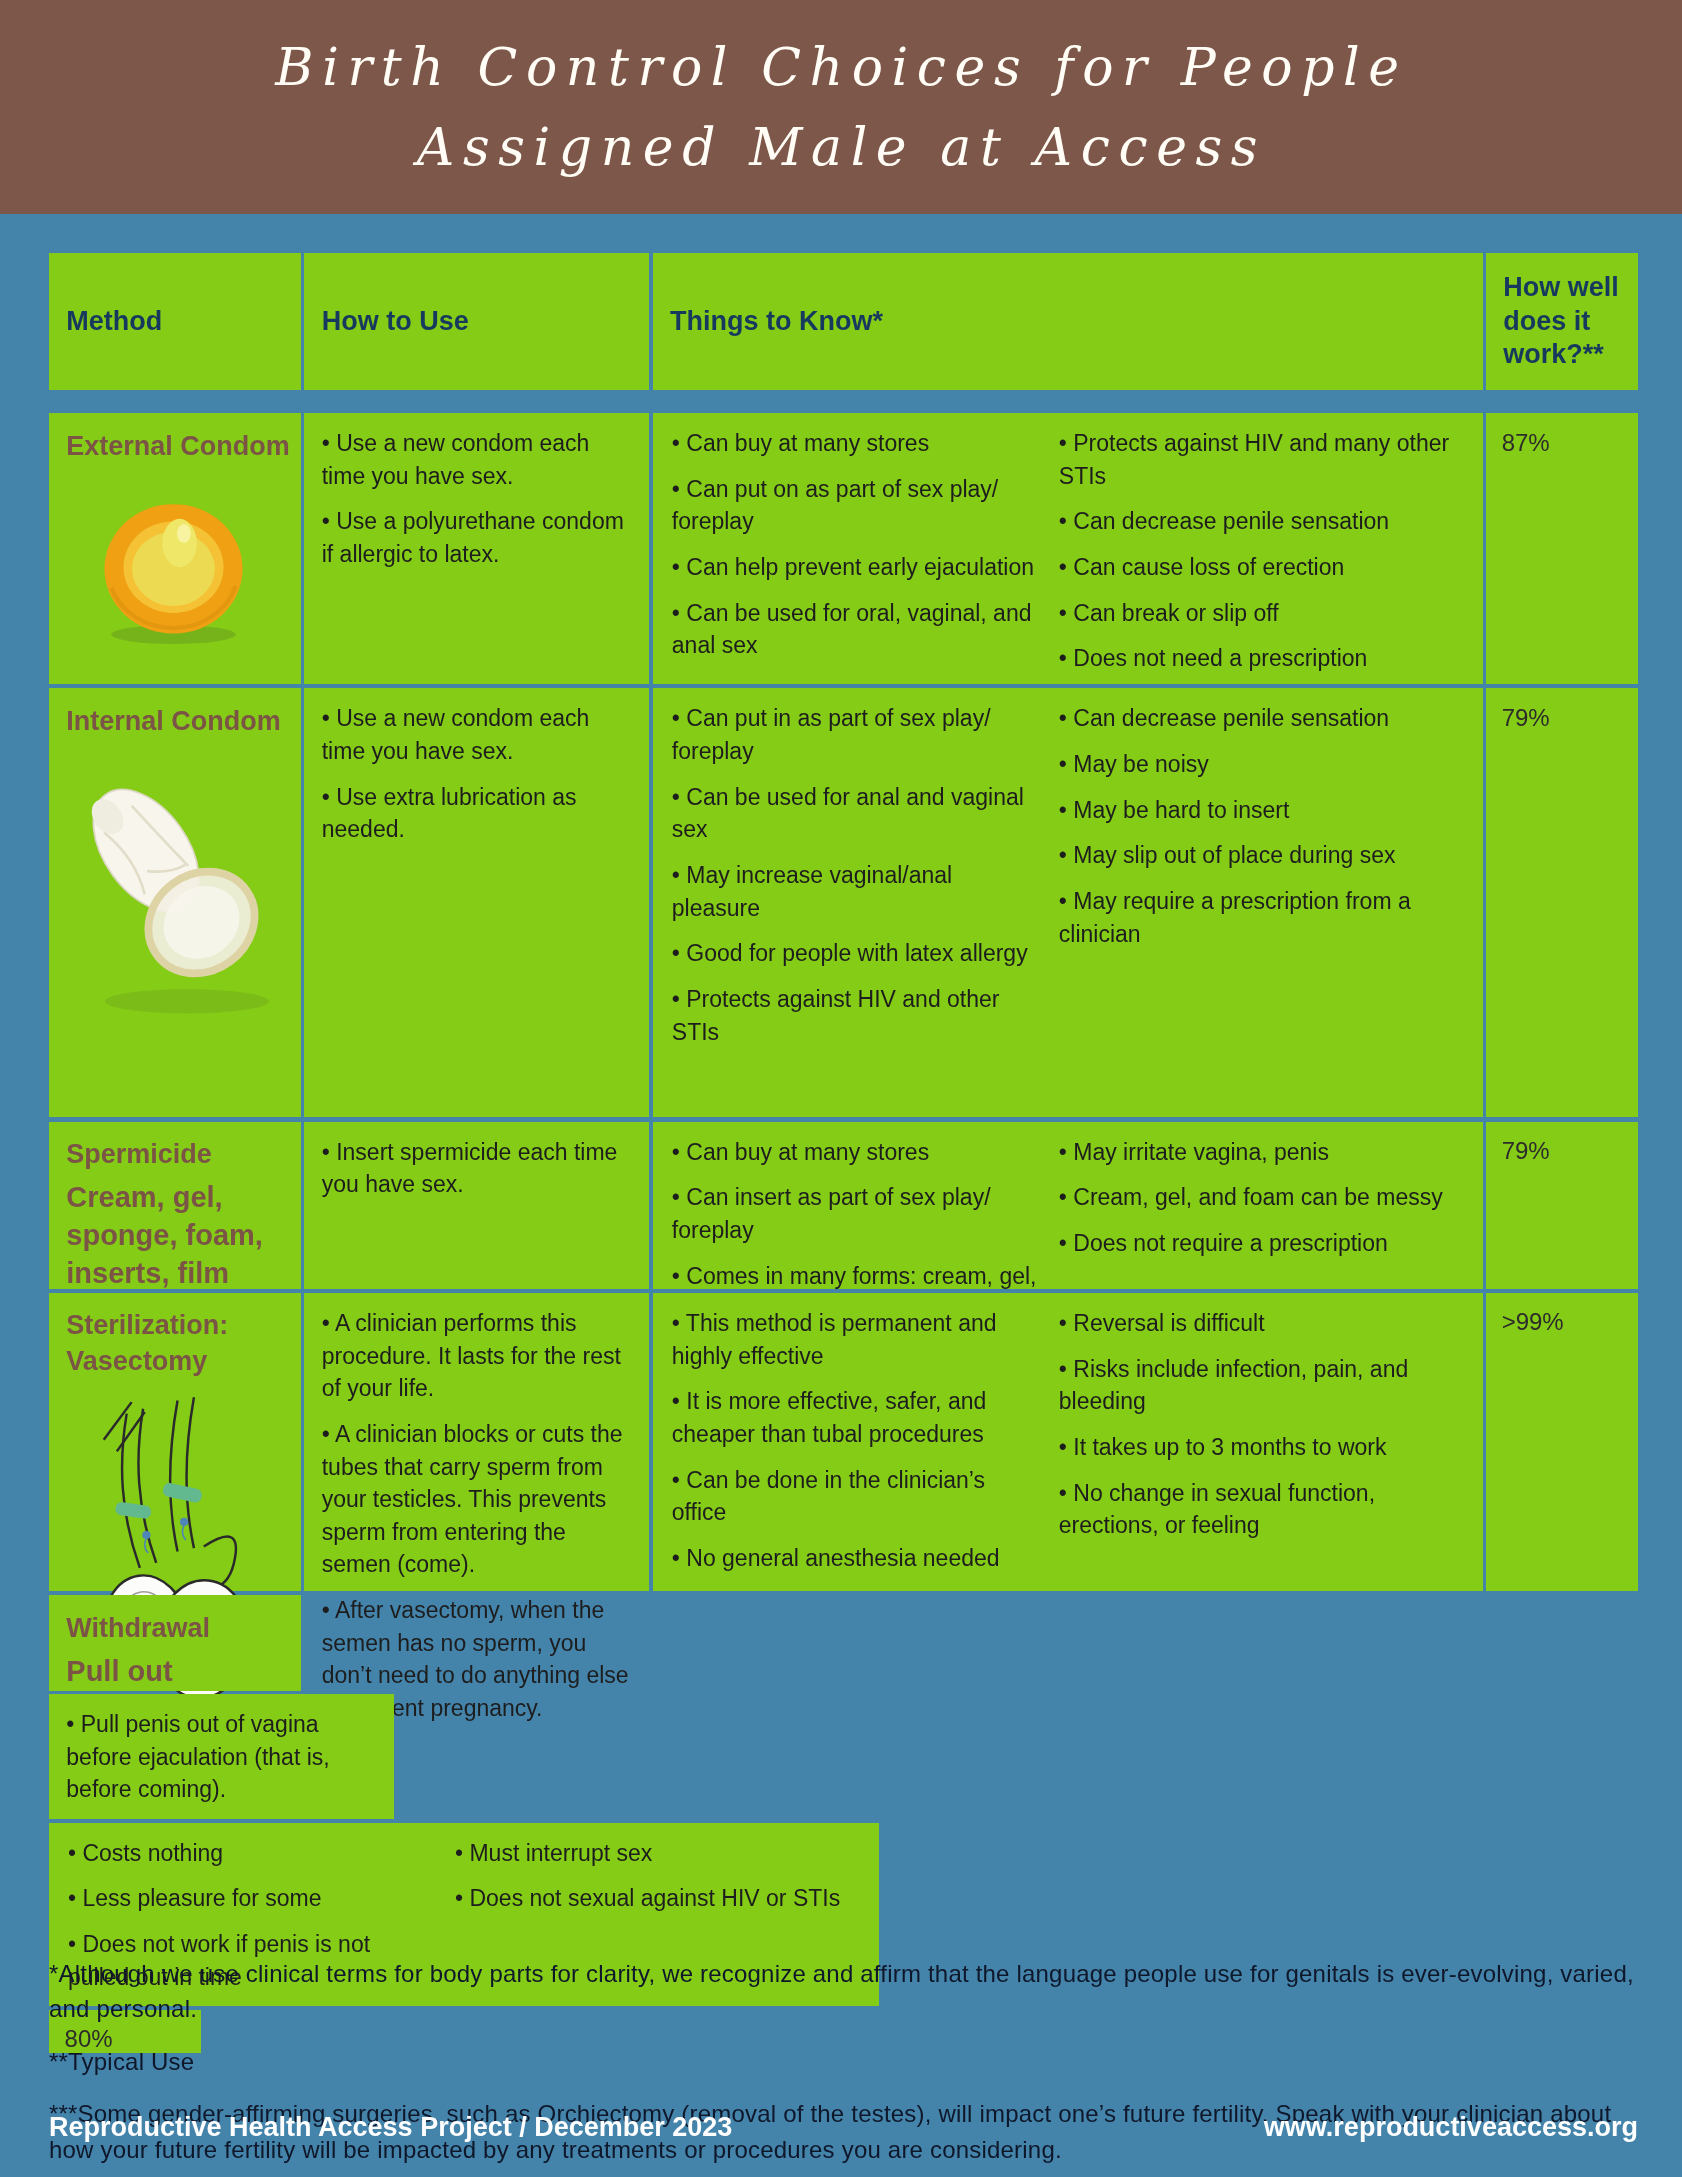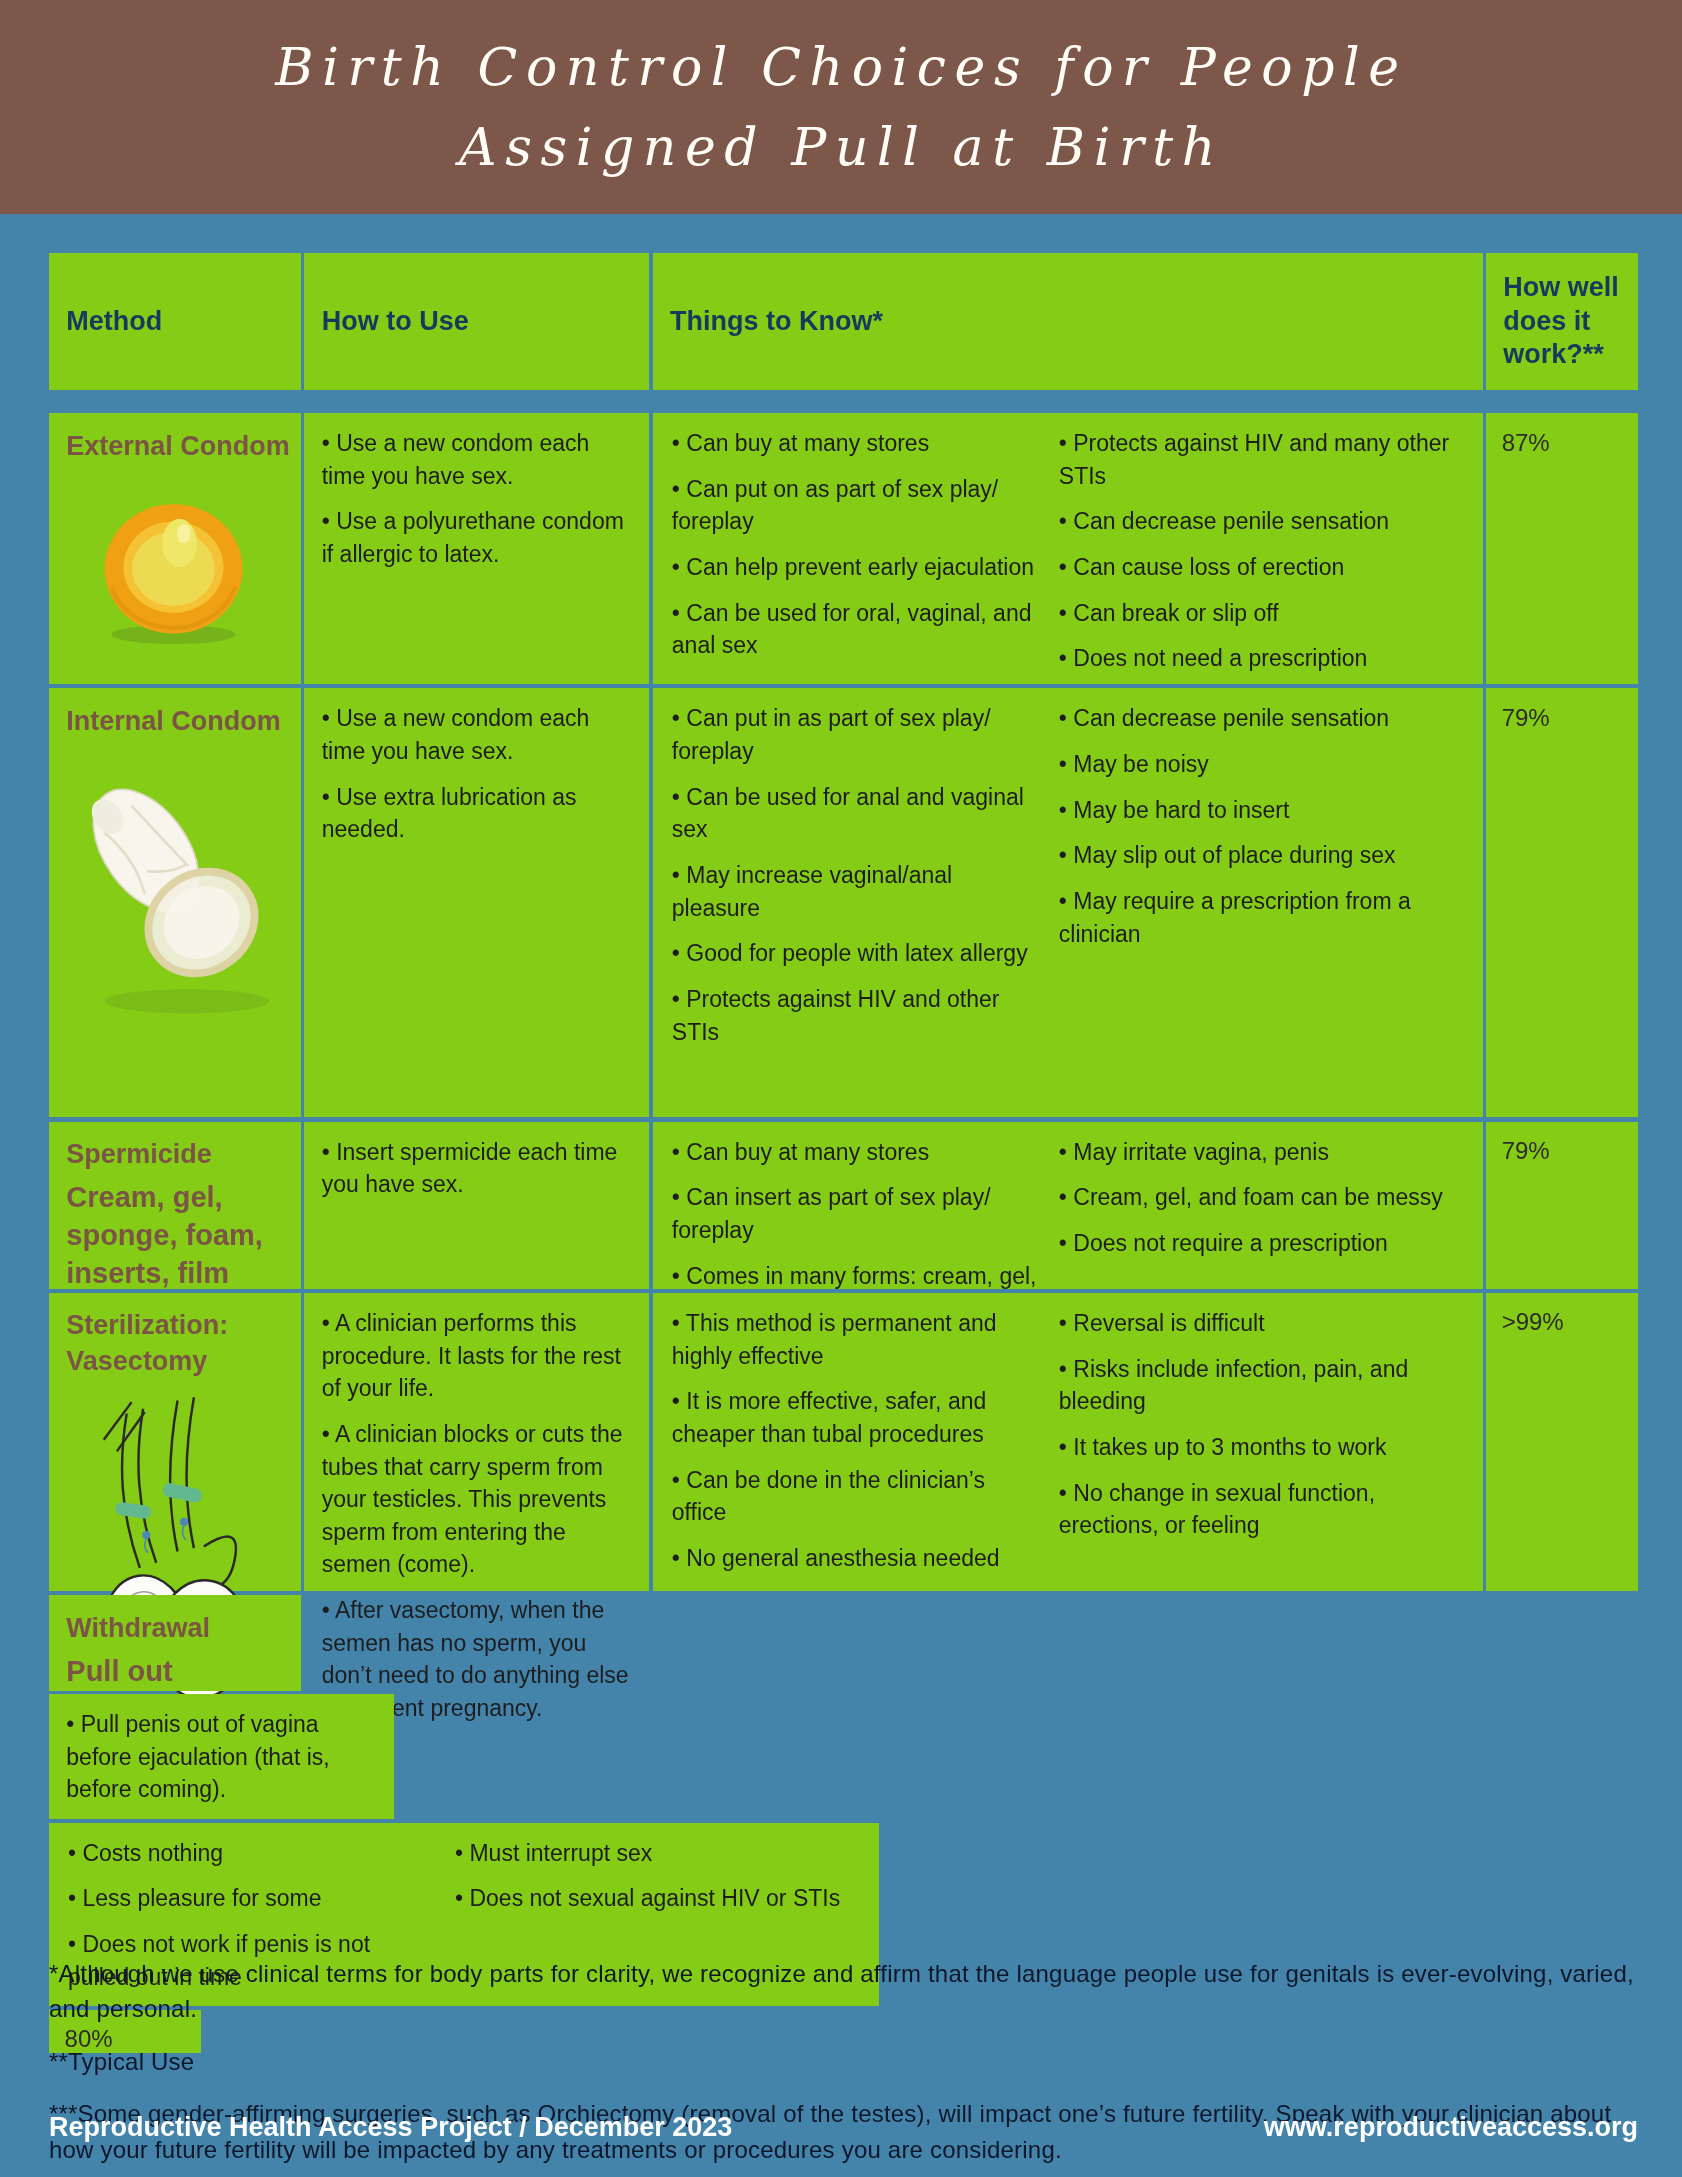--- a/index.html
+++ b/index.html
@@ -79,21 +79,21 @@
     font-weight: bold; font-size: 27px; color: #ffffff;
   }
 </style>
 </head>
 <body>
 
 <div class="page">
 
   <div class="banner">
     <div class="banner-line">Birth Control Choices for People</div>
-    <div class="banner-line">Assigned Pull at Birth</div>
+    <div class="banner-line">Assigned Male at Access</div>
   </div>
 
   <div class="htable">
     <div class="cell hcell w-method">Method</div>
     <div class="cell hcell w-how">How to Use</div>
     <div class="cell hcell w-know">Things to Know*</div>
     <div class="cell hcell w-eff">How well does it work?**</div>
   </div>
 
   <div class="btable">

